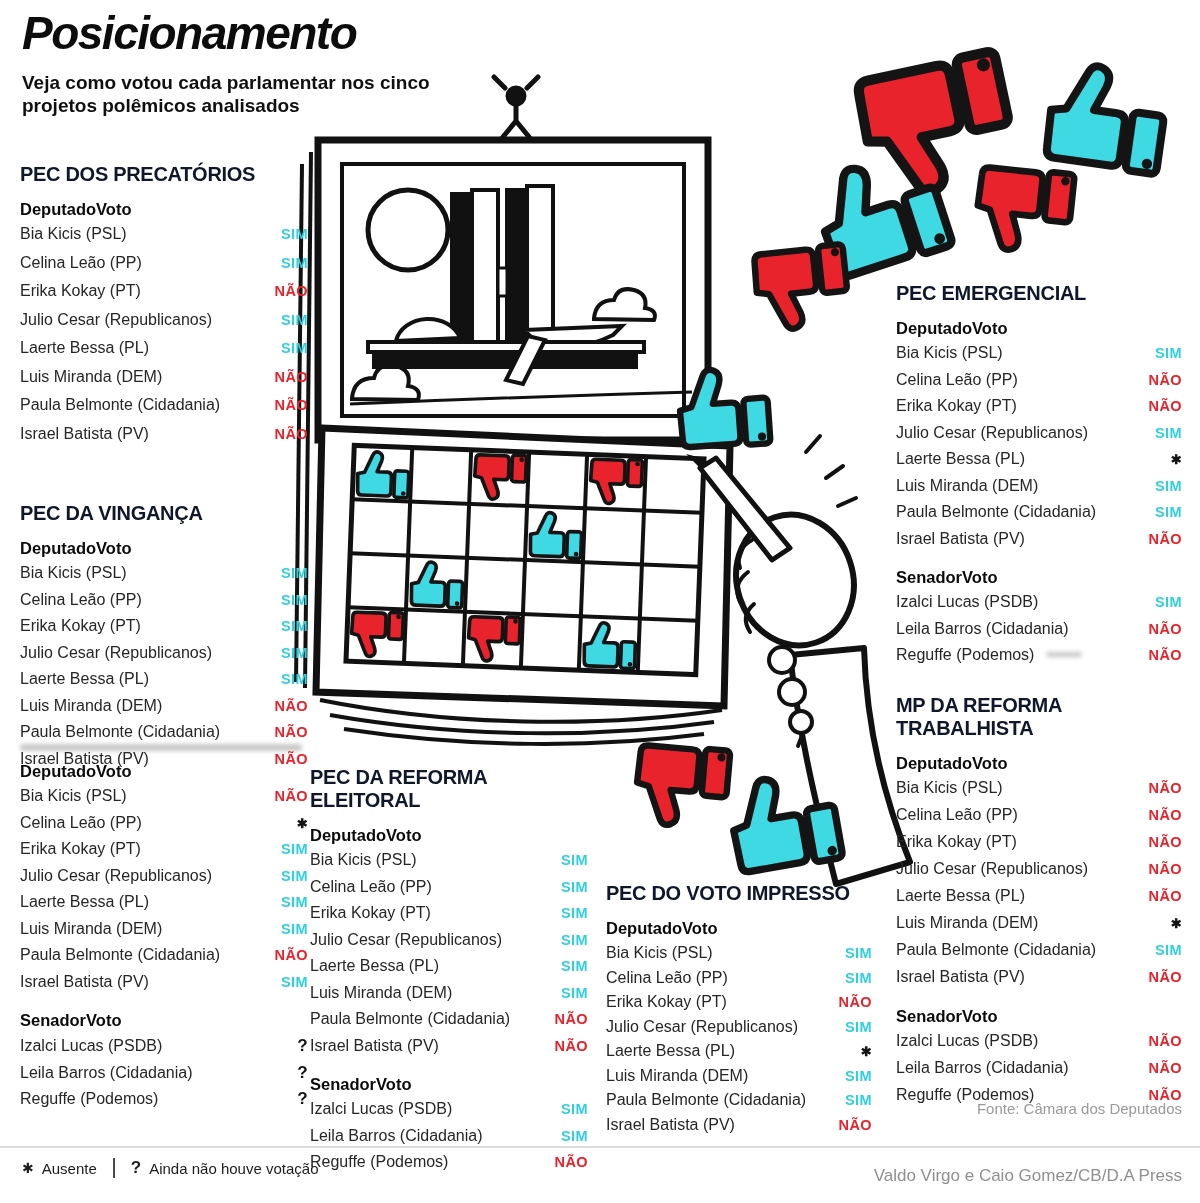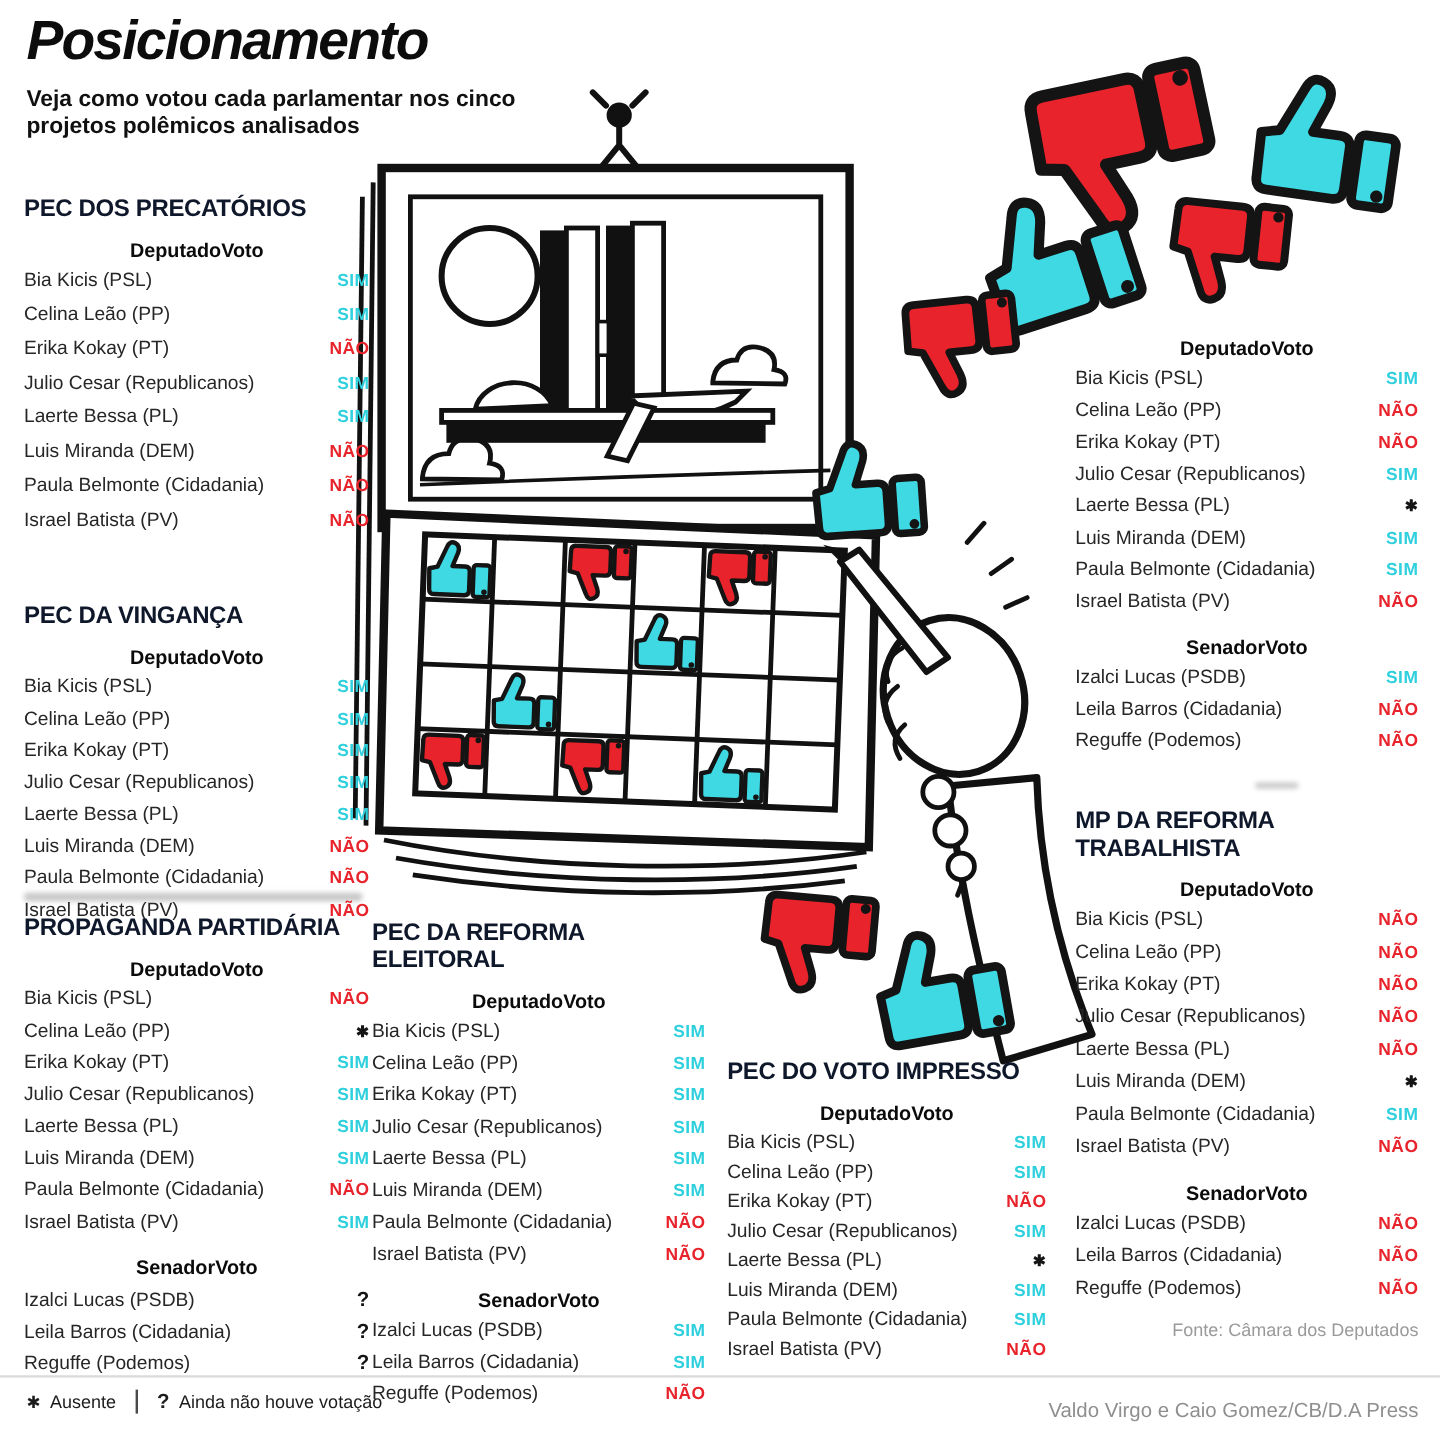--- a/index.html
+++ b/index.html
@@ -4,36 +4,36 @@
 <style>
   html,body{margin:0;padding:0;background:#fff;}
   #canvas{position:relative;width:1200px;height:1203px;background:#fff;overflow:hidden;
           font-family:"Liberation Sans",sans-serif;color:#111;}
   .illus{position:absolute;left:0;top:0;z-index:0;}
   .hdr{position:absolute;left:22px;top:6px;z-index:2;}
   .hdr h1{margin:0;font-size:46px;font-style:italic;font-weight:800;letter-spacing:-1.5px;color:#0c0c0c;}
   .hdr .sub{width:436px;margin-top:12px;font-size:19px;font-weight:700;line-height:1.2;color:#101010;}
   .vote-table{position:absolute;z-index:2;}
   .tbl-title{font-size:20px;font-weight:800;letter-spacing:-0.3px;color:#0f172a;margin:0 0 14px 0;}
-  .hrow{display:flex;justify-content:center;font-size:16.5px;font-weight:800;color:#0b0b0b;margin-bottom:6px;}
+  .hrow{display:flex;justify-content:flex-start;font-size:16.5px;font-weight:800;color:#0b0b0b;margin-bottom:6px;}
   .hrow.sen-gap{margin-top:12px;}
   .drow{display:flex;justify-content:space-between;align-items:baseline;height:28.5px;}
   .pname{font-size:16px;color:#262626;}
   .vote{font-size:14.5px;font-weight:800;letter-spacing:.4px;white-space:nowrap;}
   .v-sim{color:var(--sim,#2fd0de);}
   .v-nao{color:var(--nao,#e8232b);}
   .v-abs{color:#141414;font-size:13px;}
   .v-q{color:#141414;font-size:17px;}
   .tpos0{left:20px;top:163px;width:288px;}
   .tpos1{left:20px;top:466px;width:288px;margin-top:36px;}
   .tpos2{left:20px;top:762px;width:288px;}
   .tpos3{left:310px;top:766px;width:278px;}
   .tpos4{left:606px;top:882px;width:266px;}
   .tpos5{left:896px;top:282px;width:286px;}
-  .tpos6{left:896px;top:673px;width:286px;}
+  .tpos6{left:896px;top:694px;width:286px;}
   .tpos1 .drow,.tpos2 .drow,.tpos3 .drow,.tpos5 .drow{height:26.5px;}
   .tpos4 .drow{height:24.5px;}
   .tpos6 .drow{height:27px;}
   .smudge{position:absolute;z-index:1;background:#c8c8c8;filter:blur(2px);border-radius:3px;}
   .smudge1{left:20px;top:744px;width:282px;height:7px;}
   .smudge2{left:1046px;top:652px;width:36px;height:5px;}
   .src{position:absolute;left:896px;top:1100px;width:286px;z-index:2;text-align:right;
        font-size:15px;color:#9a9a9a;}
   .footer-rule{position:absolute;left:0;top:1146px;width:1200px;height:2px;background:#dcdcdc;z-index:2;}
   .legend{position:absolute;left:22px;top:1158px;z-index:2;display:flex;align-items:center;gap:8px;
@@ -257,21 +257,20 @@
       <div class="drow">
         <span class="pname">Paula Belmonte (Cidadania)</span>
         <span class="vote v-nao">NÃO</span>
       </div>
       <div class="drow">
         <span class="pname">Israel Batista (PV)</span>
         <span class="vote v-nao">NÃO</span>
       </div>
     </section>
   <section class="vote-table tpos2">
-      <h2 class="tbl-title">PROPAGANDA PARTIDÁRIA</h2>
       <div class="hrow">
         <span>Deputado</span>
         <span>Voto</span>
       </div>
       <div class="drow">
         <span class="pname">Bia Kicis (PSL)</span>
         <span class="vote v-nao">NÃO</span>
       </div>
       <div class="drow">
         <span class="pname">Celina Leão (PP)</span>
@@ -406,20 +405,21 @@
       <div class="drow">
         <span class="pname">Paula Belmonte (Cidadania)</span>
         <span class="vote v-sim">SIM</span>
       </div>
       <div class="drow">
         <span class="pname">Israel Batista (PV)</span>
         <span class="vote v-nao">NÃO</span>
       </div>
     </section>
   <section class="vote-table tpos5">
+      <h2 class="tbl-title">PEC EMERGENCIAL</h2>
       <div class="hrow">
         <span>Deputado</span>
         <span>Voto</span>
       </div>
       <div class="drow">
         <span class="pname">Bia Kicis (PSL)</span>
         <span class="vote v-sim">SIM</span>
       </div>
       <div class="drow">
         <span class="pname">Celina Leão (PP)</span>

